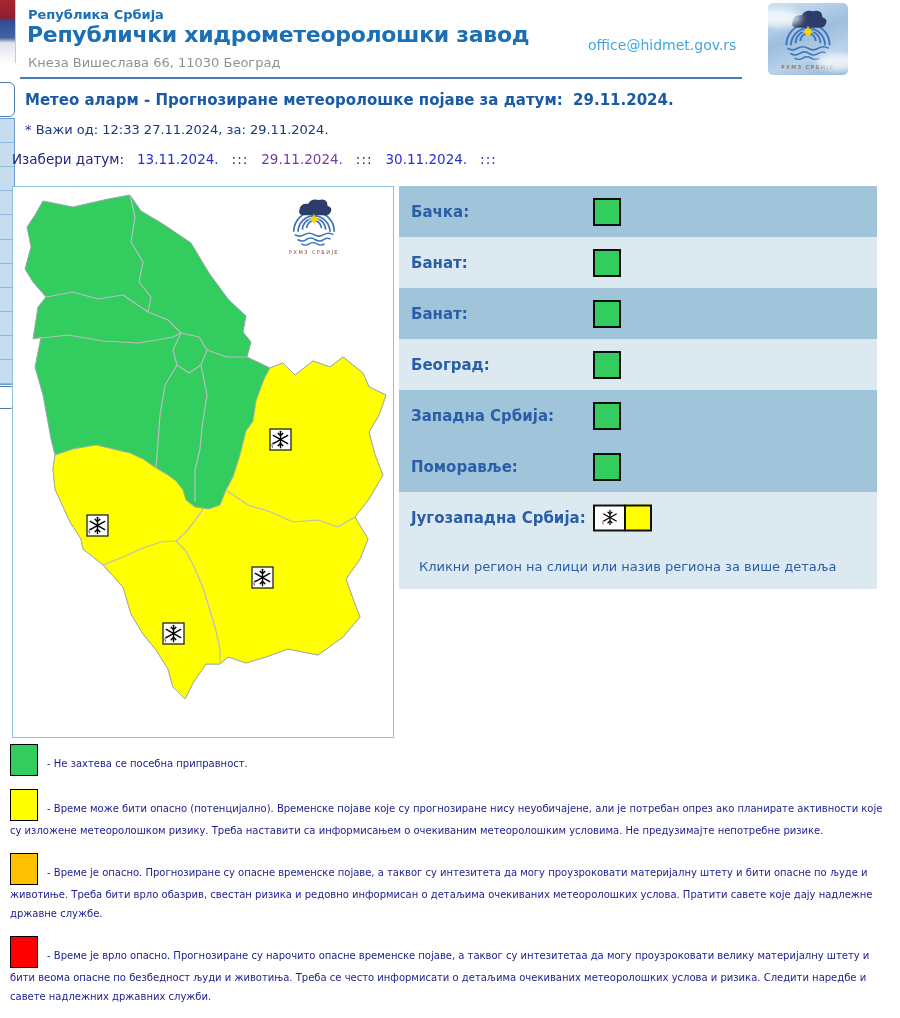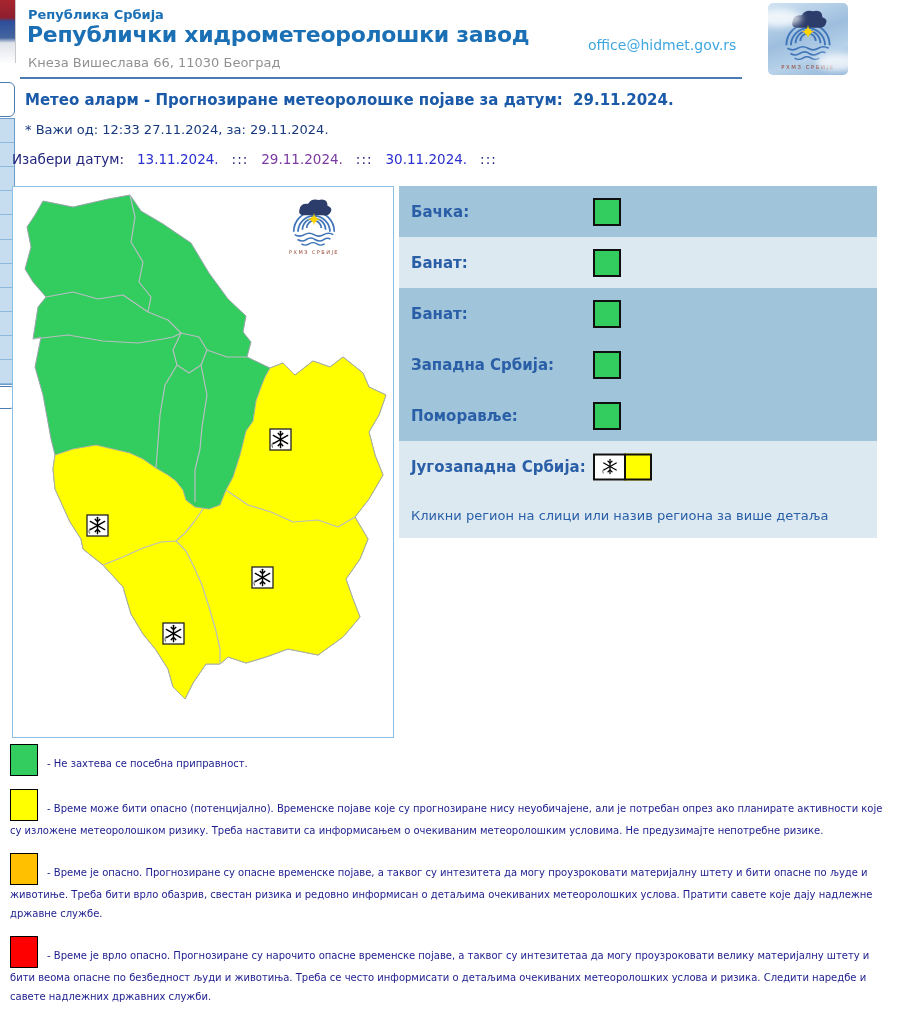--- a/index.html
+++ b/index.html
@@ -40,21 +40,21 @@
   
   .panel{position:absolute;left:399px;top:186px;width:478px;}
   .rrow{position:relative;height:51px;display:flex;align-items:center;}
   .rrow.dark{background:var(--c-rowDark);}
   .rrow.light{background:var(--c-rowLight);}
   .rlabel{padding-left:12px;font-size:15px;font-weight:bold;color:var(--c-labelBlue);cursor:pointer;}
   .indicator{position:absolute;left:194px;top:50%;transform:translateY(-50%);display:flex;align-items:center;}
   .green-sq{width:24px;height:24px;border:2px solid #101010;display:inline-block;}
   .snow-box{width:29px;height:23px;border:2px solid #101010;background:#fff;display:flex;align-items:center;justify-content:center;}
   .yellow-sq{width:24px;height:23px;border:2px solid #101010;margin-left:-2px;display:inline-block;}
-  .pnote{height:46px;background:var(--c-rowLight);display:flex;align-items:center;padding-left:12px;
+  .pnote{height:46px;background:var(--c-rowLight);display:flex;align-items:center;padding-left:20px;
     font-size:13px;color:var(--c-labelBlue);}
   
   .legend{position:absolute;left:10px;top:744px;width:886px;}
   .legend p{margin:0 0 13px 0;font-size:10px;line-height:19px;color:var(--c-legendNavy);}
   .legend-sq{display:inline-block;width:26px;height:30px;border:1.5px solid #000;margin-right:9px;vertical-align:-9px;}
 </style>
 </head>
 <body>
 
 <svg width="0" height="0" style="position:absolute" aria-hidden="true">
@@ -172,20 +172,26 @@
     <span class="indicator">
         <span class="green-sq" style="background-color: rgb(51, 204, 95);"></span>
       </span>
   </div>
   <div class="rrow dark">
     <span class="rlabel">Банат:</span>
     <span class="indicator">
         <span class="green-sq" style="background-color: rgb(51, 204, 95);"></span>
       </span>
   </div>
+  <div class="rrow light">
+    <span class="rlabel">Београд:</span>
+    <span class="indicator">
+        <span class="green-sq" style="background-color: rgb(51, 204, 95);"></span>
+      </span>
+  </div>
   <div class="rrow dark">
     <span class="rlabel">Западна Србија:</span>
     <span class="indicator">
         <span class="green-sq" style="background-color: rgb(51, 204, 95);"></span>
       </span>
   </div>
   <div class="rrow dark">
     <span class="rlabel">Поморавље:</span>
     <span class="indicator">
         <span class="green-sq" style="background-color: rgb(51, 204, 95);"></span>

